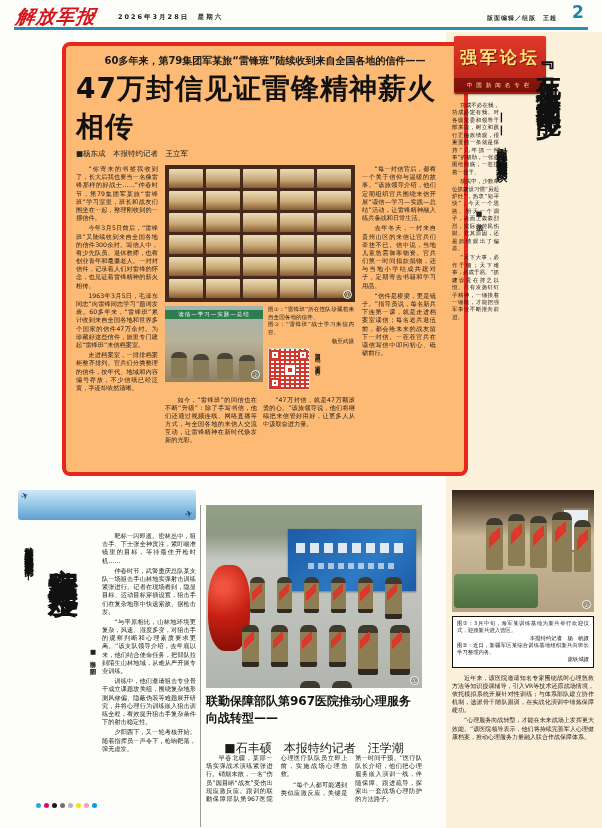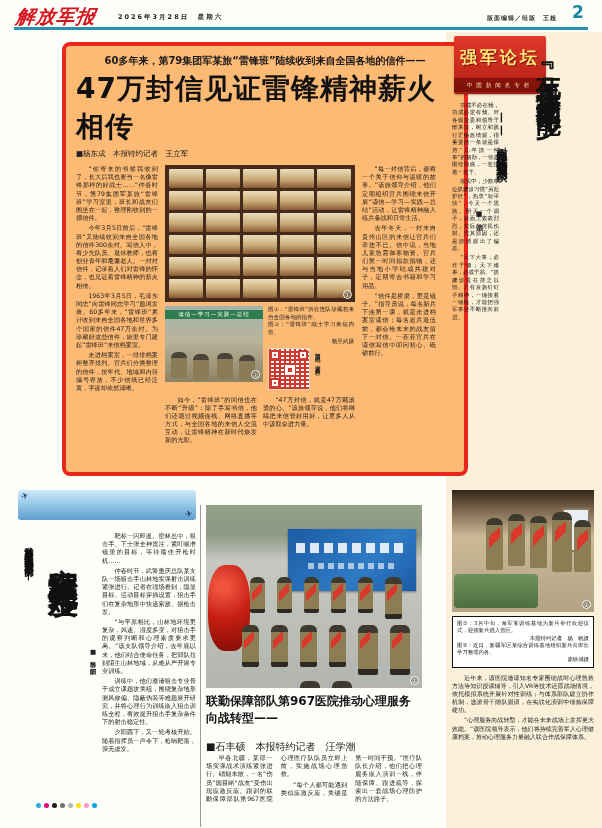--- a/index.html
+++ b/index.html
@@ -125,21 +125,21 @@
   .figs .cell:before{content:"";position:absolute;left:2px;top:7px;width:10px;height:18px;
       background:linear-gradient(135deg,transparent 32%,#d8392b 32% 62%,transparent 62%);}
   .figs .cell:nth-child(n+6){width:17px;height:42px;}
   .figs .cell:nth-child(n+11){width:20px;height:50px;}
 
   
   .hos-kicker{position:absolute;left:206px;top:693px;width:216px;text-align:left;
       font-size:12px;font-weight:bold;color:#111;}
   .hos-headline{position:absolute;left:206px;top:705px;width:216px;text-align:center;
       font-size:23px;font-weight:bold;letter-spacing:5px;color:#111;font-family:"DejaVu Serif",serif;}
-  .hos-byline{position:absolute;left:206px;top:740px;width:216px;font-size:10px;}
+  .hos-byline{position:absolute;left:206px;top:740px;width:216px;text-align:center;font-size:12px;}
   .hos-body{position:absolute;left:206px;top:754px;width:216px;height:72px;overflow:hidden;
       columns:3;column-gap:8px;}
 
   
   .photo-right{position:absolute;left:452px;top:490px;width:142px;height:122px;overflow:hidden;
       background:linear-gradient(180deg,#33241a 0%,#6a5640 12%,#cbb997 38%,#b3a284 100%);}
   .photo-right .window{position:absolute;right:4px;top:18px;width:28px;height:44px;background:#e8eef4;
       border:2px solid #8a7a5e;}
   .photo-right .quilt{position:absolute;left:2px;bottom:4px;width:84px;height:34px;border-radius:4px;
       background:linear-gradient(180deg,#6f925c,#4d6e3f);}

